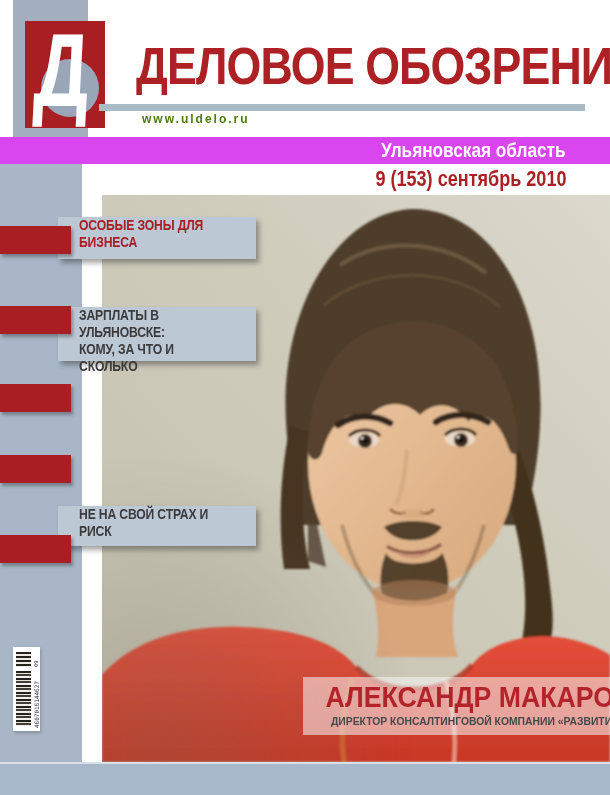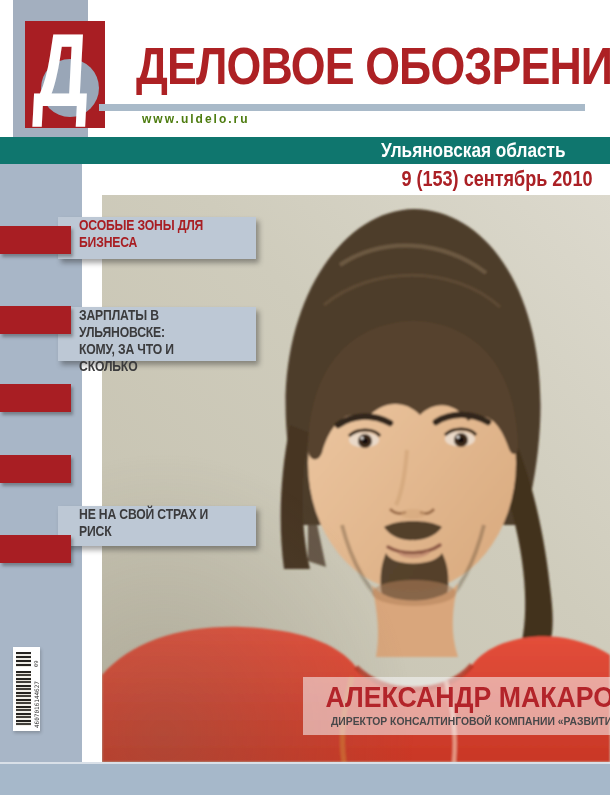--- a/index.html
+++ b/index.html
@@ -22,29 +22,29 @@
   }
   
   .title{
     position:absolute;left:136px;top:36px;margin:0;
     font-size:52px;font-weight:bold;color:#ad2124;letter-spacing:-1px;white-space:nowrap;
     transform:scaleX(0.86);transform-origin:left top;
   }
   .title-rule{position:absolute;left:99px;top:104px;width:486px;height:7px;background:#a9bac9;}
   .website{position:absolute;left:142px;top:112px;font-size:12px;font-weight:bold;letter-spacing:2px;color:#4d7c0f;}
   .region-band{
-    position:absolute;left:0;top:137px;width:610px;height:27px;background:#0f766e;
+    position:absolute;left:0;top:137px;width:610px;height:27px;background:#d946ef;
     text-align:right;box-sizing:border-box;padding-right:44px;
   }
   .region-band span{
     display:inline-block;font-size:20px;line-height:27px;font-weight:bold;color:#ffffff;white-space:nowrap;
     transform:scaleX(0.86);transform-origin:right center;
   }
   .issue{
-    position:absolute;left:0;top:164px;width:610px;height:30px;text-align:right;box-sizing:border-box;padding-right:17px;
+    position:absolute;left:0;top:164px;width:610px;height:30px;text-align:right;box-sizing:border-box;padding-right:43px;
   }
   .issue span{
     display:inline-block;font-size:21.5px;line-height:30px;font-weight:bold;color:#ab2025;white-space:nowrap;
     transform:scaleX(0.84);transform-origin:right center;
   }
   
   .photo{position:absolute;left:102px;top:195px;width:508px;height:567px;overflow:hidden;}
   .photo svg{display:block;}
   
   .hl{

